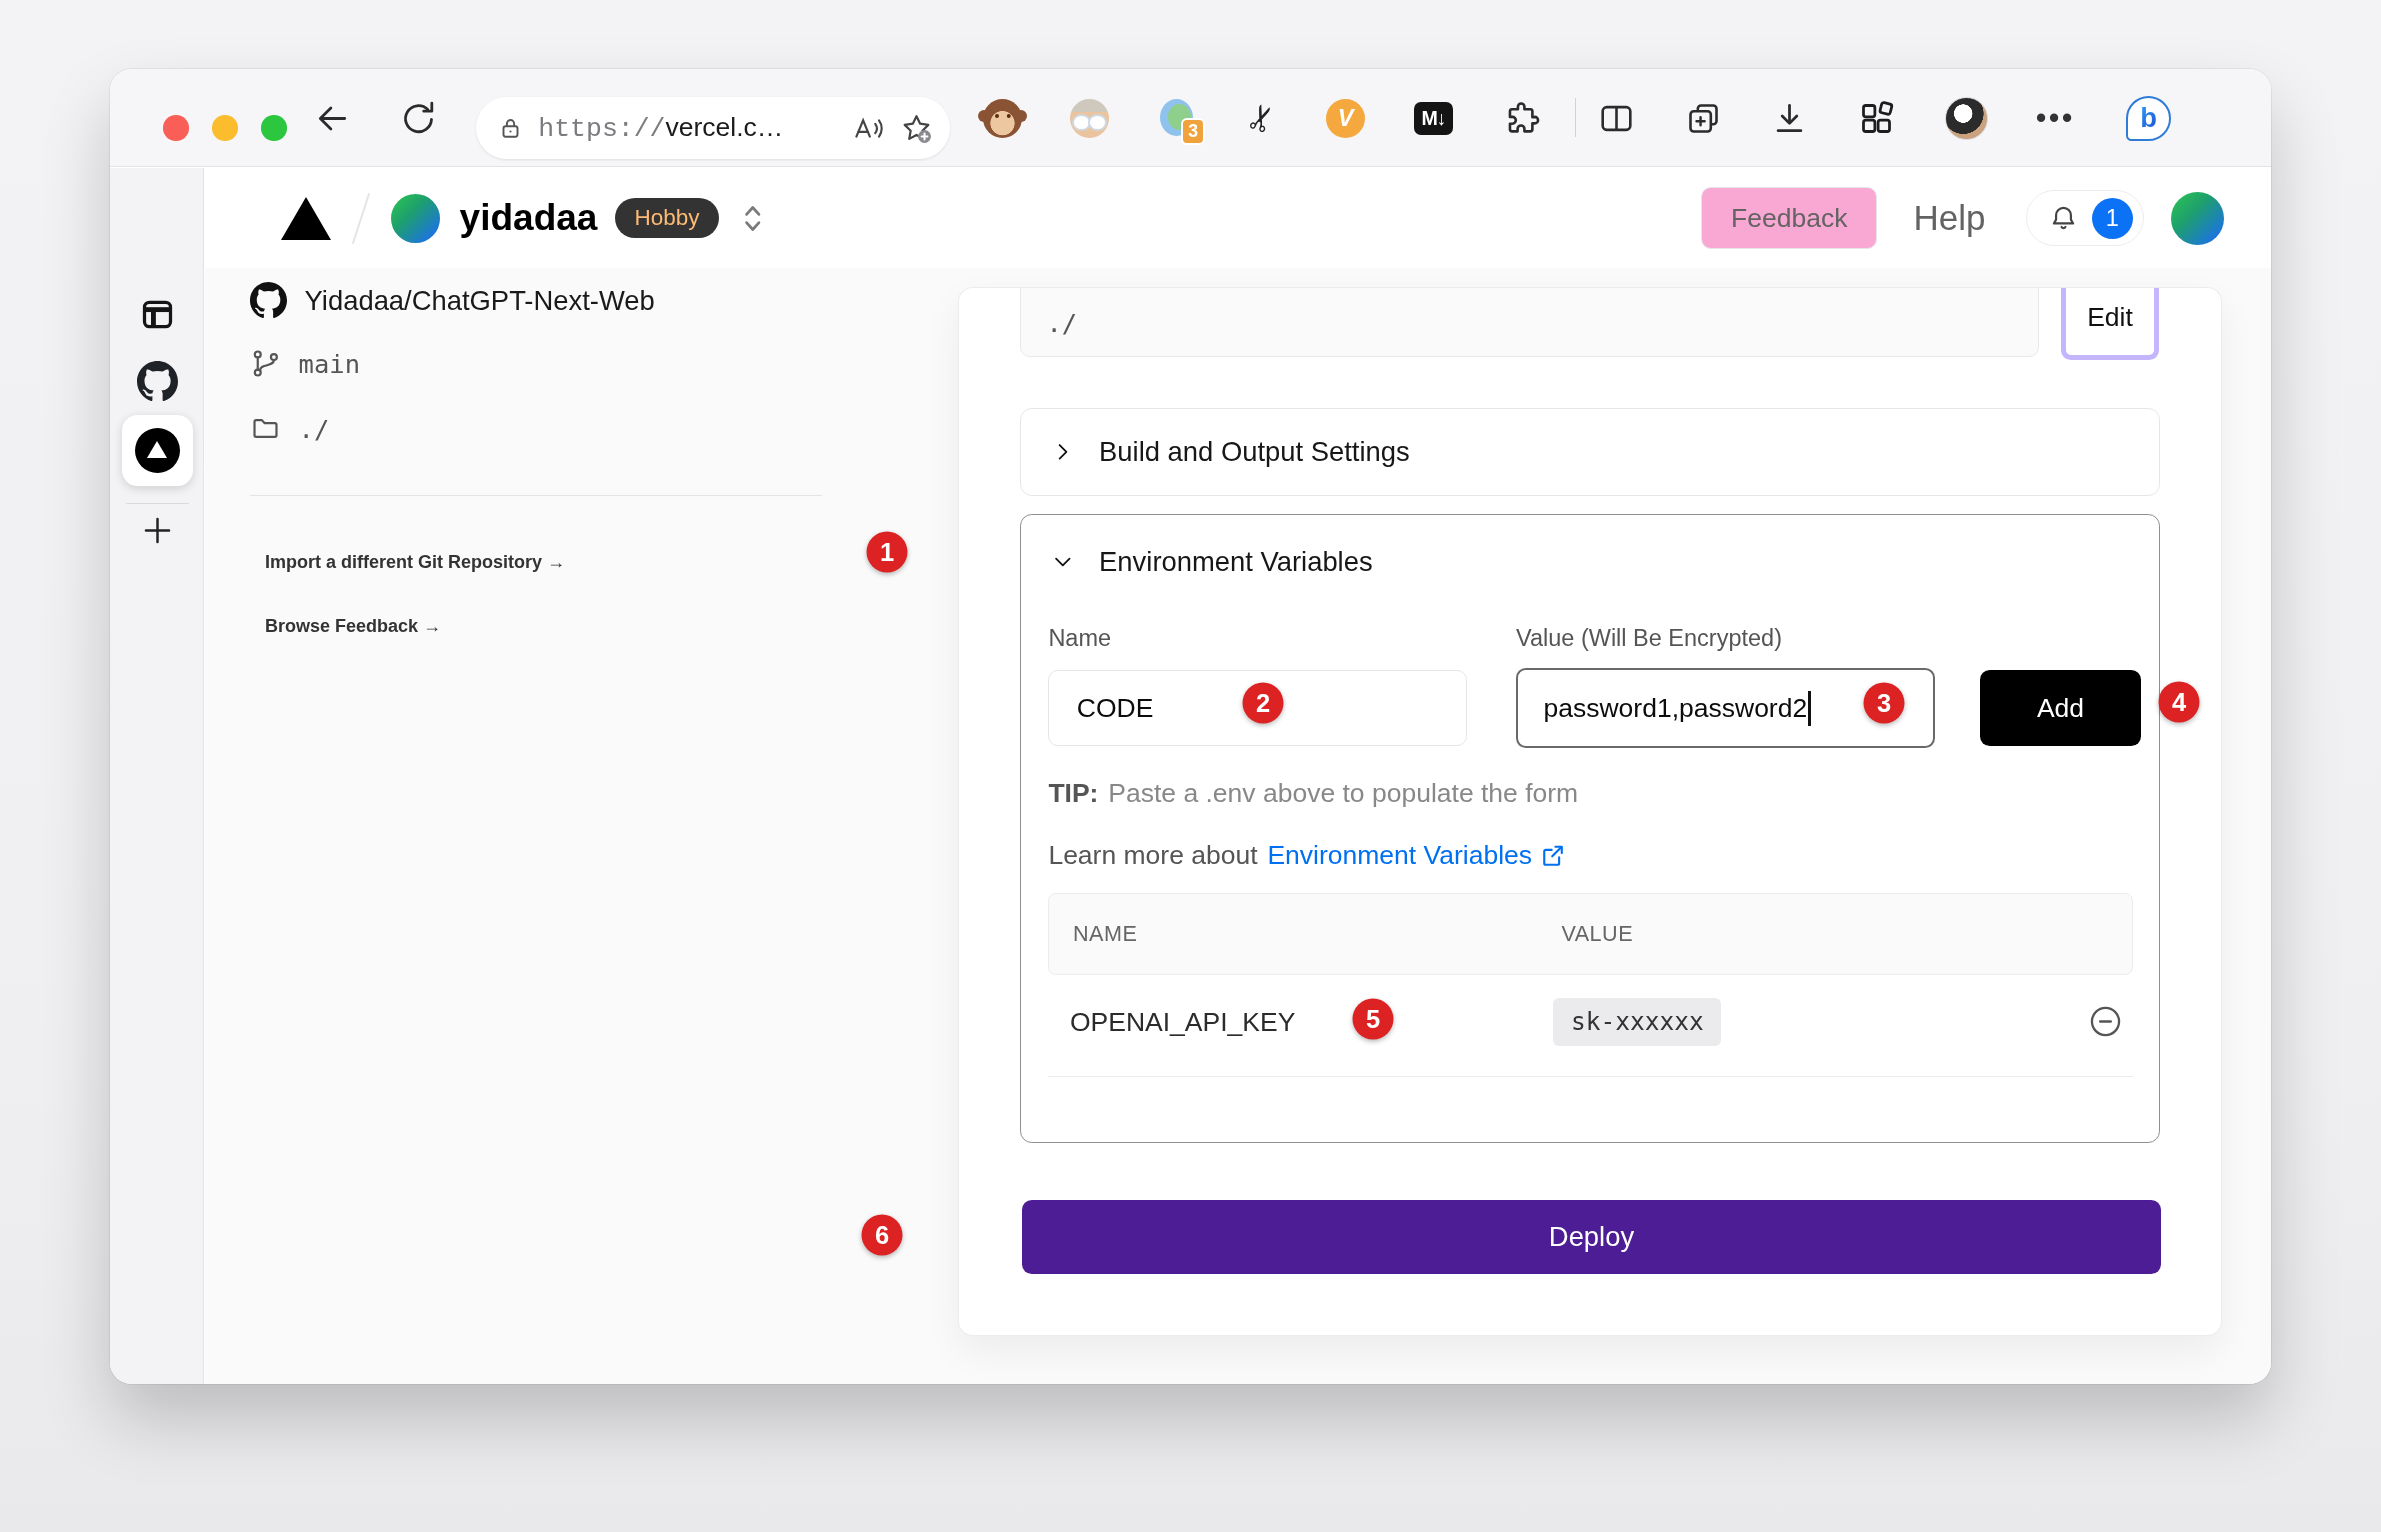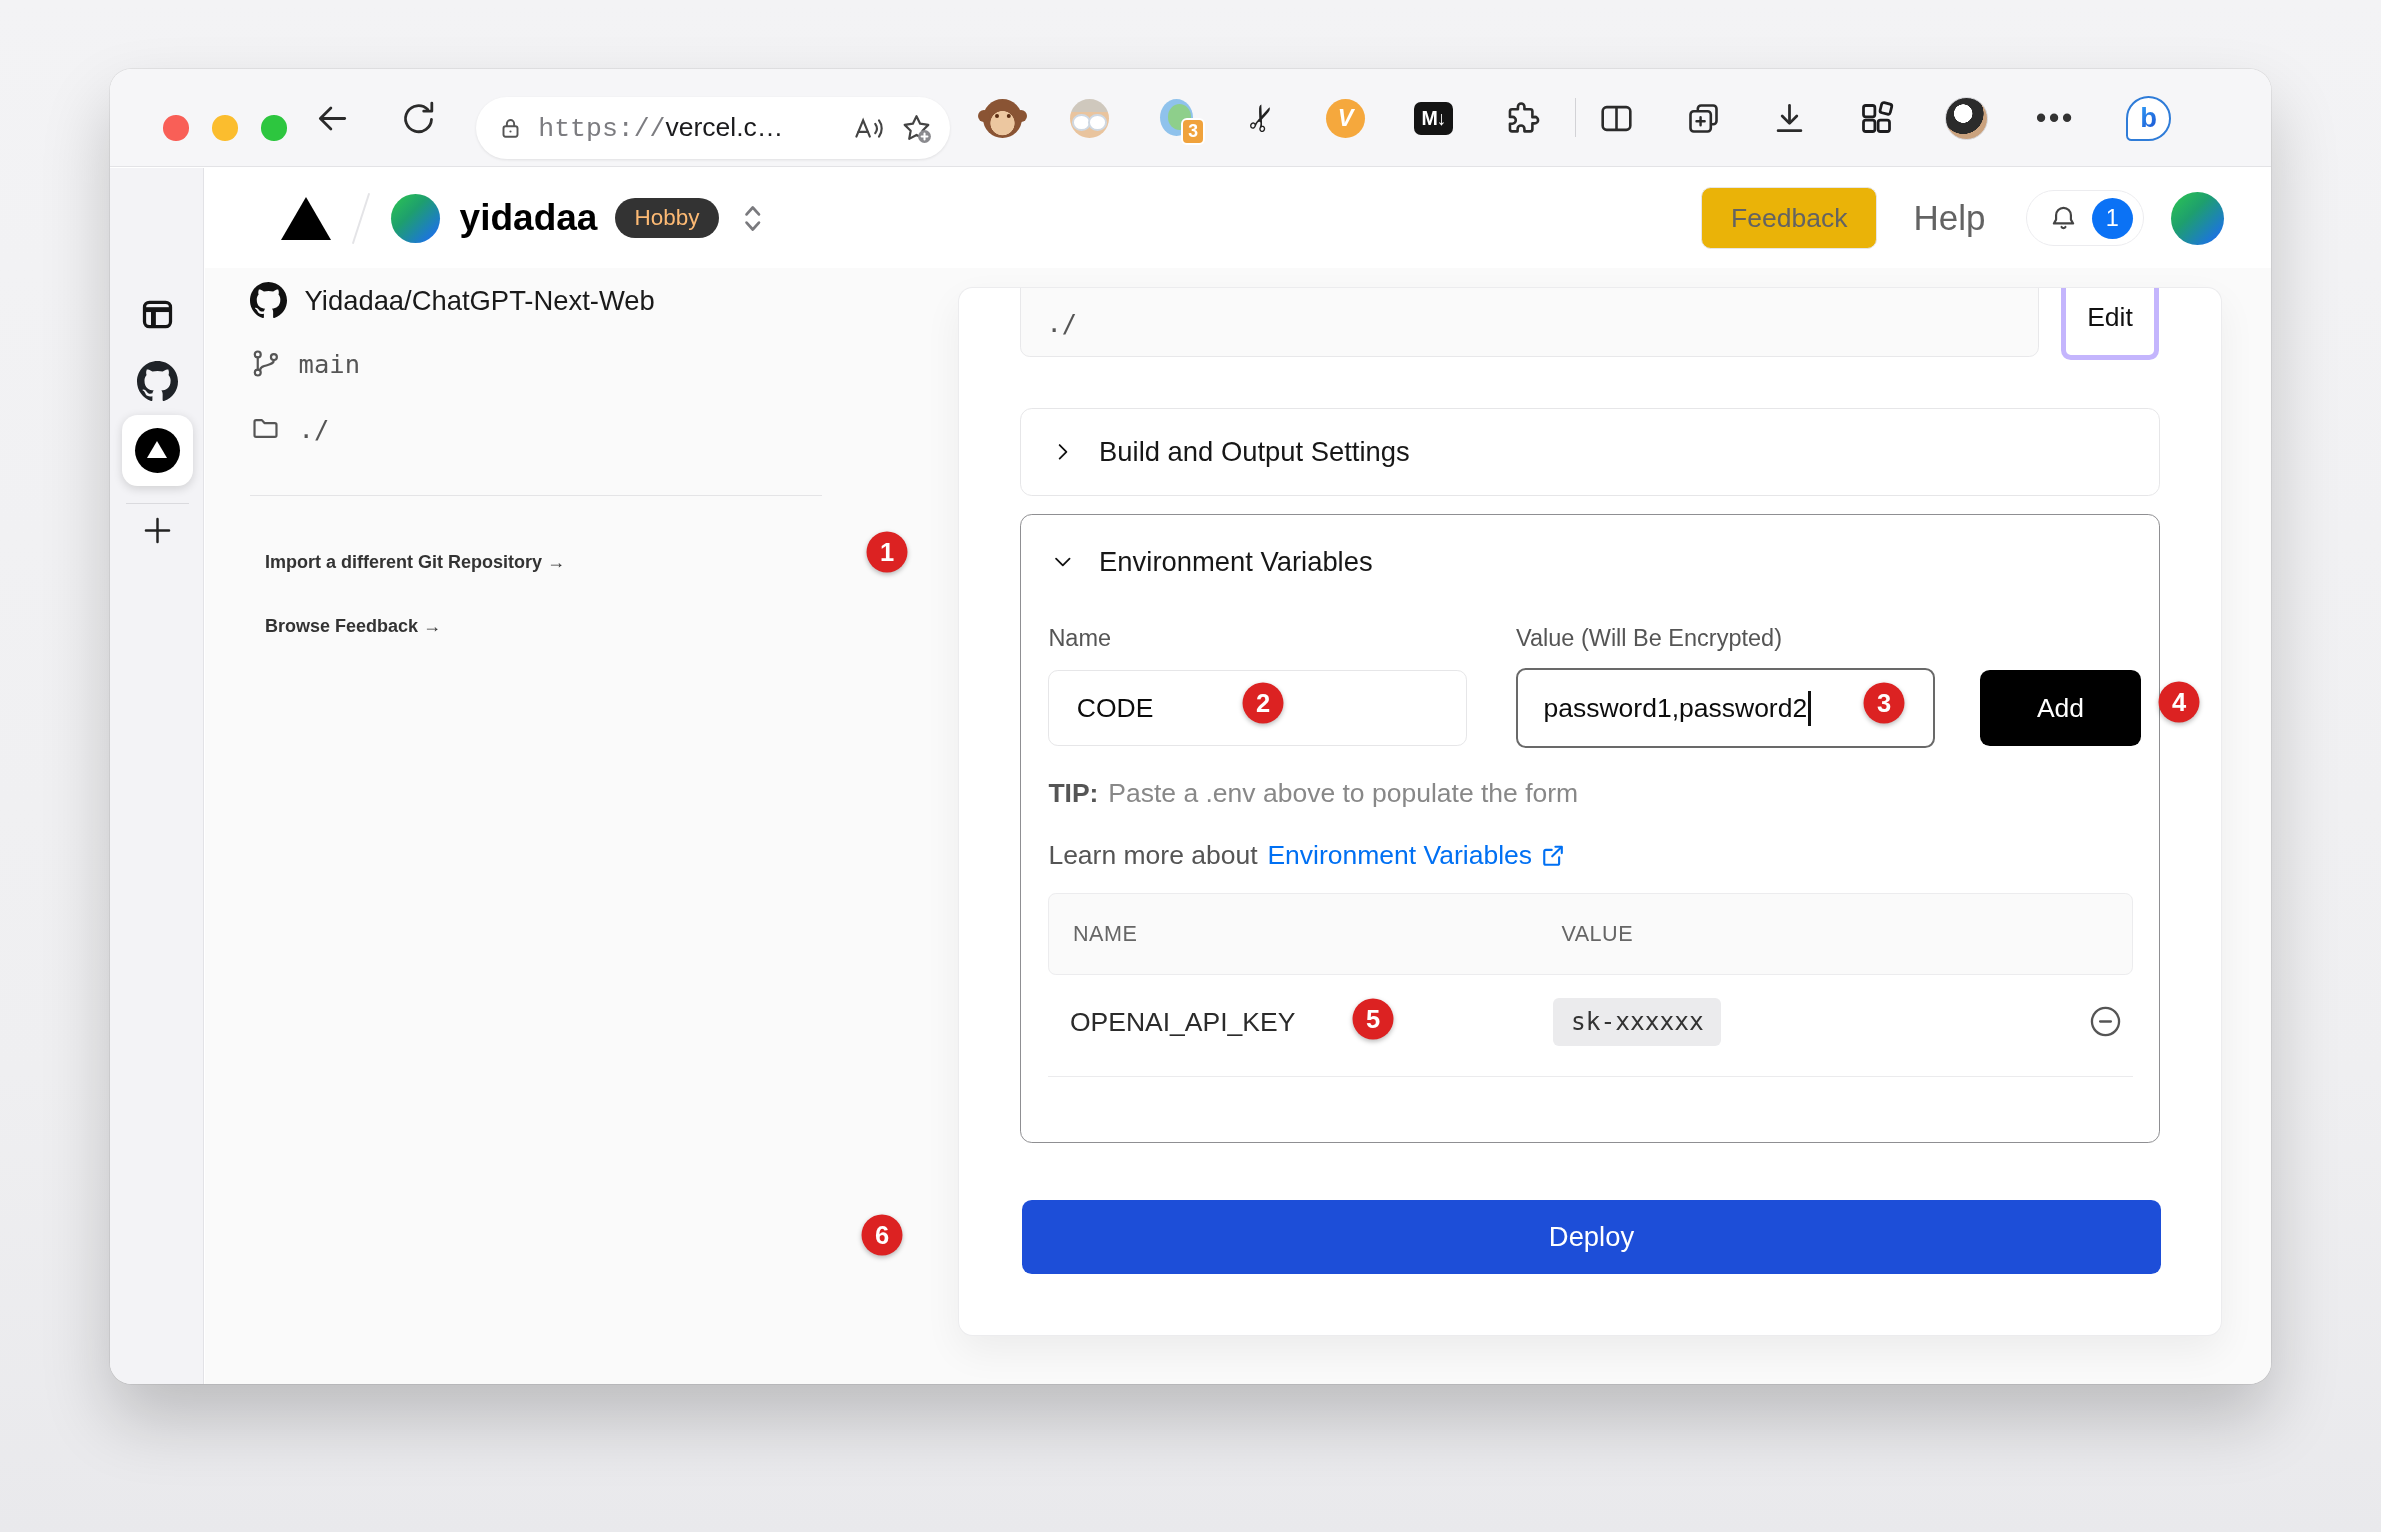--- a/index.html
+++ b/index.html
@@ -91,21 +91,21 @@
     display:flex;align-items:center;padding:0 47px 0 76px;
   }
   .vc-tri{width:0;height:0;border-left:25.5px solid transparent;border-right:25.5px solid transparent;border-bottom:43px solid #000;}
   .vc-slash{width:2px;height:53px;background:#e4e4e7;transform:rotate(18deg);margin:0 29px;}
   .grad-avatar{border-radius:50%;background:linear-gradient(135deg,#2bc253 5%,#1e9f6e 40%,#1c70ea 90%);}
   .team-avatar{width:49px;height:49px;}
   .team-name{margin-left:19.6px;font-size:37px;font-weight:bold;color:#000;}
   .hobby{margin-left:17.6px;background:var(--hobby-bg);color:#fdba74;font-size:22.5px;padding:6.9px 19.6px;border-radius:979px;}
   .scope-chevrons{margin-left:21.6px;}
   .hdr-right{margin-left:auto;display:flex;align-items:center;}
-  .feedback-btn{background:#eab308;border:1px solid #e6e6e9;border-radius:9.8px;padding:14.7px 29px;font-size:26.5px;color:#636363;}
+  .feedback-btn{background:#f9a8d4;border:1px solid #e6e6e9;border-radius:9.8px;padding:14.7px 29px;font-size:26.5px;color:#636363;}
   .help-link{margin-left:36px;font-size:35px;color:#636363;}
   .bell-pill{margin-left:41px;border:1px solid #ececef;background:#fff;border-radius:979px;padding:6.9px 9.8px 6.9px 19.6px;display:flex;align-items:center;gap:11.8px;}
   .bell-badge{width:41px;height:41px;border-radius:50%;background:var(--badge-blue);color:#fff;font-size:23.5px;display:flex;align-items:center;justify-content:center;}
   .user-avatar{width:53px;height:53px;margin-left:27.4px;}
 
   
   .lp-row{position:absolute;left:45px;display:flex;align-items:center;gap:17.6px;}
   .lp-repo{top:114px;font-size:27.4px;font-weight:500;color:#1a1a1a;}
   .lp-branch{top:180px;}
   .lp-folder{top:245px;}
@@ -169,21 +169,21 @@
     display:flex;align-items:center;font-size:21.6px;color:#666;letter-spacing:0.5px;
   }
   .th-name{margin-left:23.5px;}
   .th-value{position:absolute;left:512px;}
   .env-row{position:absolute;left:27.4px;top:461px;width:1085px;height:98px;}
   .row-name{position:absolute;left:21.6px;top:31px;font-size:26.5px;color:#2b2b2b;}
   .row-chip{position:absolute;left:505px;top:21.6px;background:#ebebed;border-radius:5.9px;padding:9.8px 17.6px;font-size:24.5px;color:#333;}
   .row-remove{position:absolute;left:1039px;top:27.4px;width:37px;height:37px;display:flex;align-items:center;justify-content:center;}
   .env-row-divider{position:absolute;left:27.4px;top:561px;width:1085px;height:1px;background:#ebebed;}
   .deploy-btn{
-    position:absolute;left:63px;top:912px;width:1139px;height:74px;background:#1d4ed8;color:#fff;
+    position:absolute;left:63px;top:912px;width:1139px;height:74px;background:#4c1d95;color:#fff;
     border:none;border-radius:9.8px;font-size:27.4px;display:flex;align-items:center;justify-content:center;
   }
 
   
   .annotation{
     position:absolute;width:41px;height:41px;border-radius:50%;background:var(--annotation-red);
     color:#fff;font-size:25.5px;font-weight:bold;display:flex;align-items:center;justify-content:center;
     transform:translate(-50%,-50%);box-shadow:0 2px 4.9px rgba(0,0,0,.28);z-index:60;
   }
   .a1{left:682px;top:384px;}

